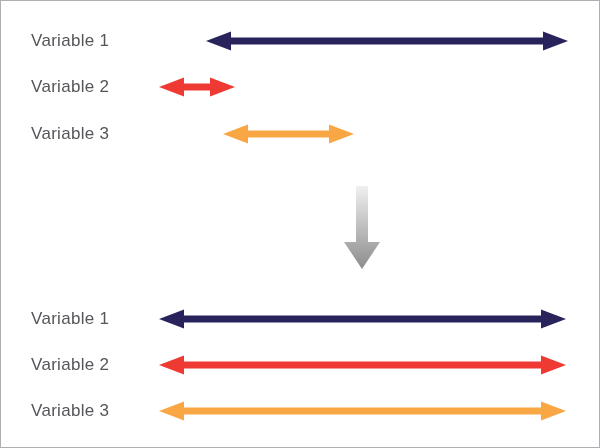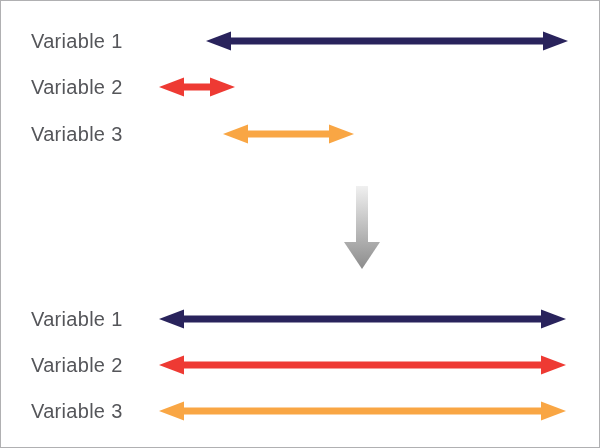--- a/index.html
+++ b/index.html
@@ -23,21 +23,21 @@
     left: 0;
     width: 600px;
     height: 448px;
     display: block;
   }
   .vlabel {
     position: absolute;
     left: 30px;
     height: 26px;
     line-height: 26px;
-    font-size: 20px;
+    font-size: 17px;
     font-weight: 400;
     letter-spacing: 0.3px;
     white-space: nowrap;
   }
 </style>
 </head>
 <body>
 
 <div class="canvas" style="background: rgb(255, 255, 255); border-color: rgb(176, 176, 178);">
   <svg id="arrows" class="arrows-layer" viewBox="0 0 600 448" xmlns="http://www.w3.org/2000/svg">

